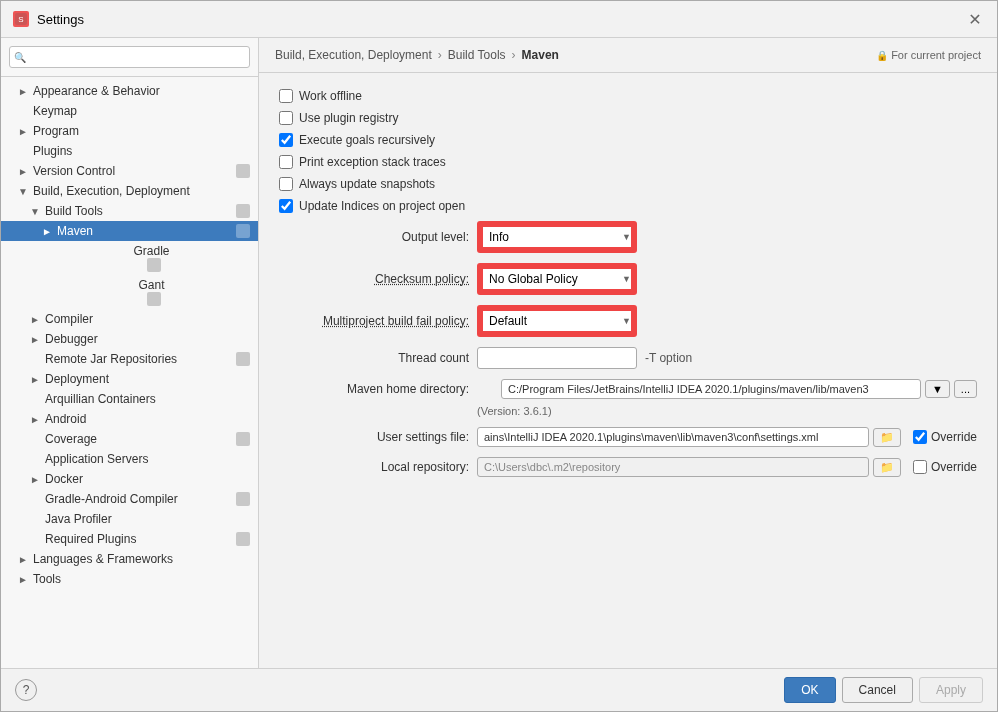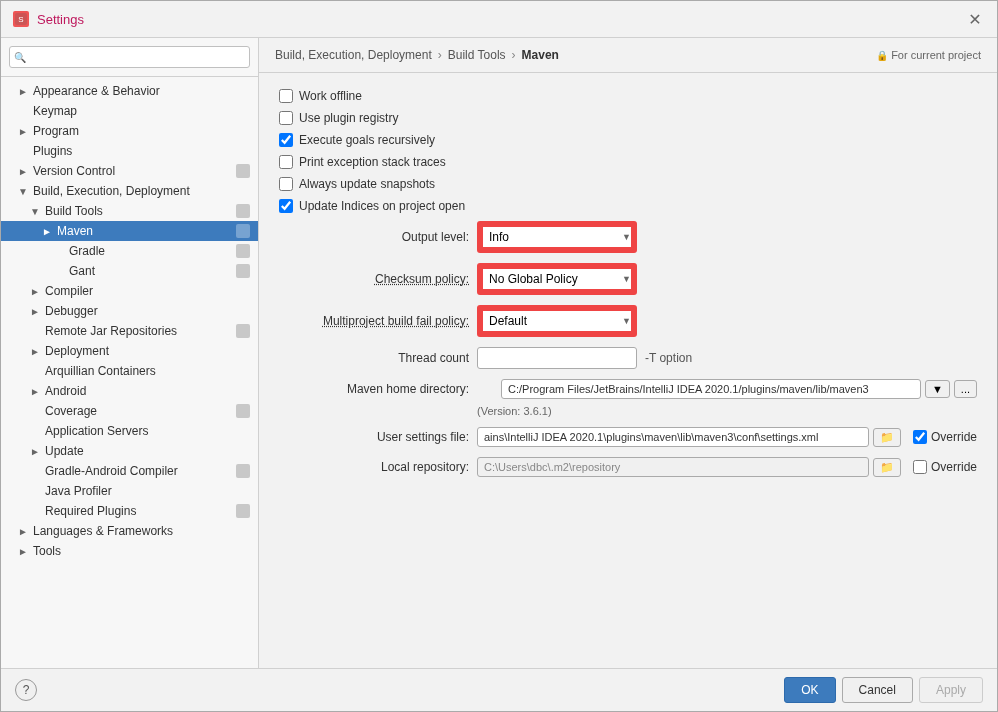--- a/index.html
+++ b/index.html
@@ -26,21 +26,21 @@
     .title-bar-icon {
       width: 16px; height: 16px;
       background: #e55;
       border-radius: 2px;
       margin-right: 8px;
       display: flex; align-items: center; justify-content: center;
     }
     .title-bar-title {
       flex: 1;
       font-size: 13px;
-      color: #be185d;
+      color: #000000;
     }
     .title-bar-close {
       cursor: pointer;
       font-size: 16px;
       color: #666;
       width: 20px; height: 20px;
       display: flex; align-items: center; justify-content: center;
     }
 
     .main-area {
@@ -115,21 +115,21 @@
       color: #666;
       font-size: 10px;
       width: 12px;
       text-align: center;
       flex-shrink: 0;
     }
 
     .indent-1 { padding-left: 16px; }
     .indent-2 { padding-left: 28px; }
     .indent-3 { padding-left: 40px; }
-    .indent-4 { padding-left: 52px; }
+    .indent-4 { padding-left: 52px; flex-direction: column; }
 
     .tree-badge {
       width: 14px; height: 14px;
       margin-left: 4px;
       background: #c8c8c8;
       border-radius: 2px;
       flex-shrink: 0;
     }
 
     
@@ -463,21 +463,21 @@
           <div class="tree-badge"></div>
         </div>
 
         <div class="tree-item indent-2">
           <span class="tree-icon"></span>
           <span class="tree-item-label">Application Servers</span>
         </div>
 
         <div class="tree-item indent-2">
           <span class="tree-icon">►</span>
-          <span class="tree-item-label">Update</span>
+          <span class="tree-item-label">Docker</span>
         </div>
 
         <div class="tree-item indent-2">
           <span class="tree-icon"></span>
           <span class="tree-item-label">Gradle-Android Compiler</span>
           <div class="tree-badge"></div>
         </div>
 
         <div class="tree-item indent-2">
           <span class="tree-icon"></span>

